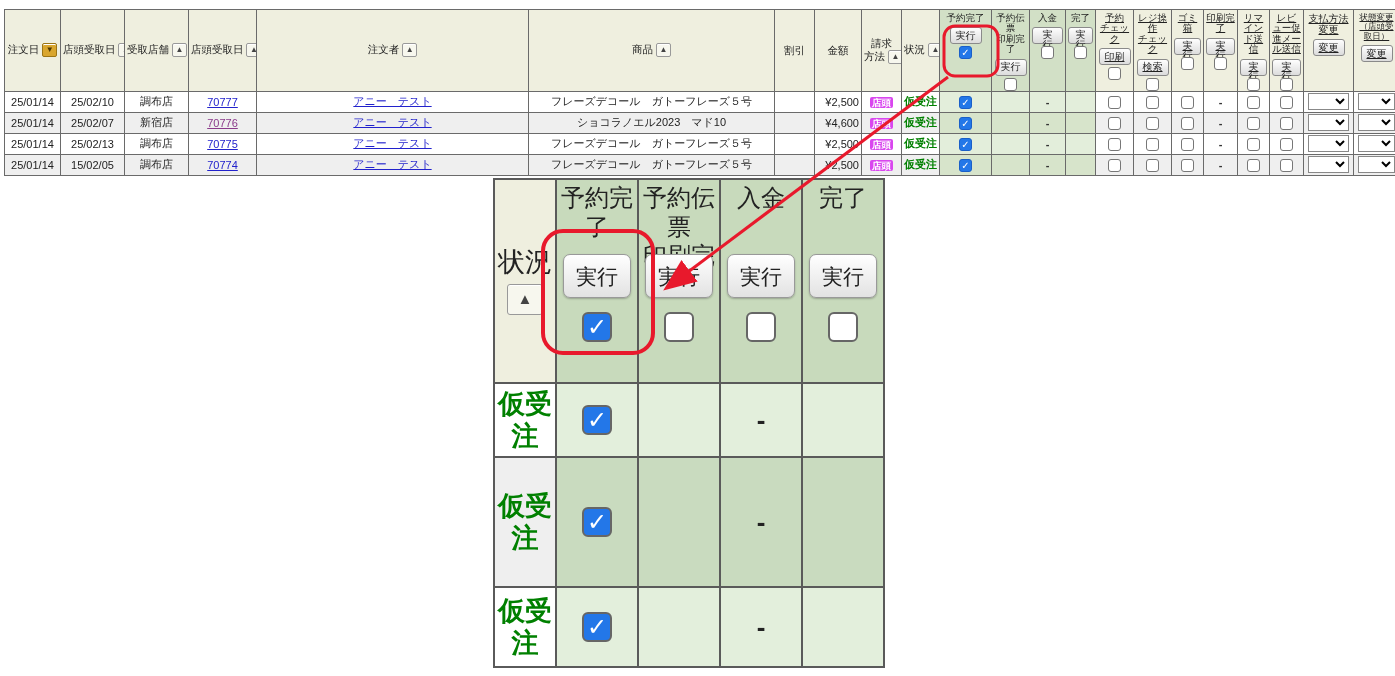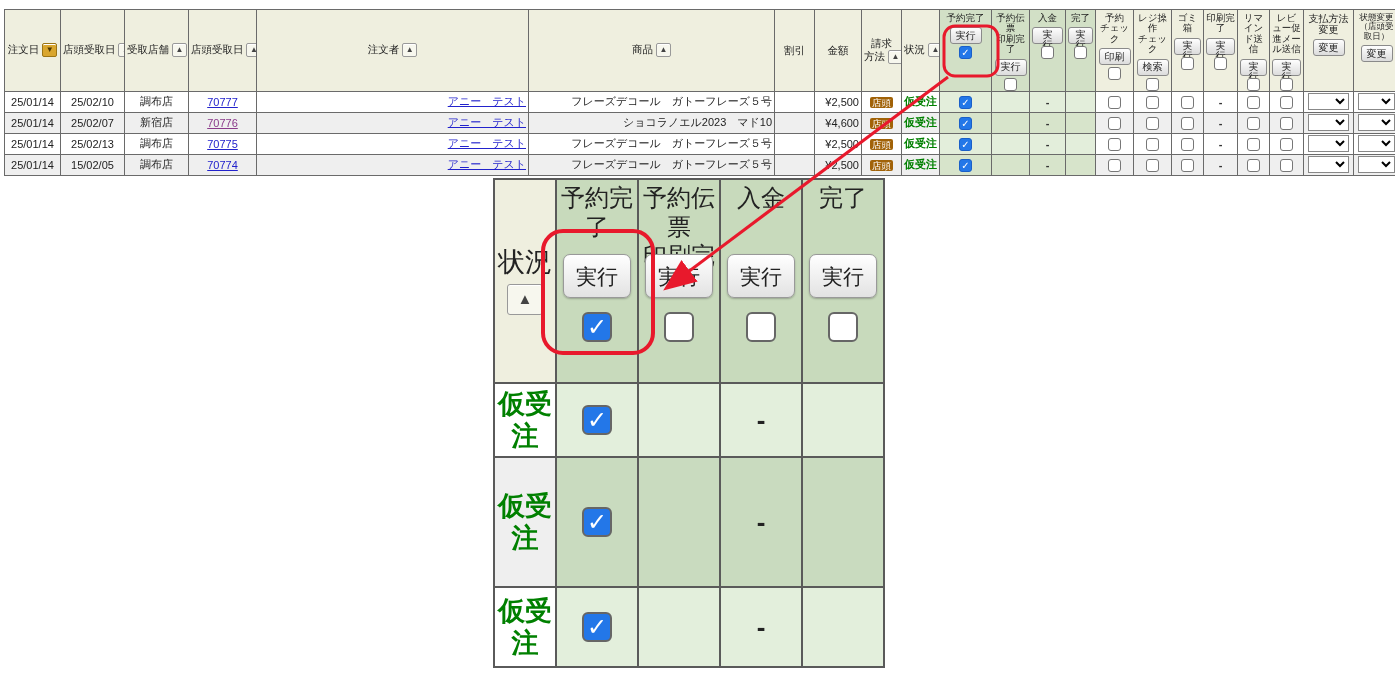--- a/index.html
+++ b/index.html
@@ -7,32 +7,32 @@
        font-family:"Liberation Sans","DejaVu Sans",sans-serif;color:#222;}
 
   
   table.main{position:absolute;left:4px;top:9px;width:1389px;
              border-collapse:collapse;table-layout:fixed;}
   .main th,.main td{border:1px solid #6a6a6a;padding:0 2px;overflow:hidden;box-sizing:border-box;}
   .main thead th{background:#efefdf;height:78px;font-weight:normal;font-size:10.5px;
                  text-align:center;vertical-align:middle;line-height:1.25;}
   .main thead th.grn{background:#d2e0c6;vertical-align:top;padding-top:3px;}
   .main thead th .alab{font-size:9.5px;line-height:1.1;margin-bottom:2px;}
-  .main thead th.actcol{vertical-align:top;padding-top:3px;}
+  .main thead th.actcol{vertical-align:top;padding-top:3px;text-decoration:underline;}
   .main tbody td{height:21px;font-size:11px;background:#fff;}
   .main tbody tr.alt td{background:#efefef;}
   .main tbody td.gcell{background:#e3eedb;}
   .main tbody tr.alt td.gcell{background:#d7e4cb;}
-  .c-center{text-align:center;} .c-left{text-align:right;} .c-right{text-align:right;}
+  .c-center{text-align:center;} .c-left{text-align:center;} .c-right{text-align:right;}
   .nowrap{white-space:nowrap;}
 
   a.lnk{color:#2222cc;text-decoration:underline;}
   a.lnk.visited{color:#8b3a8b;}
-  .badge{display:inline-block;background:#a16207;color:#fff;font-size:9.5px;
-         padding:1px 2px;border-radius:2px;line-height:1;}
+  .badge{display:inline-block;background:#d946ef;color:#fff;font-size:9.5px;
+         padding:1px 2px;border-radius:2px;line-height:1;font-weight:bold;}
   .st{color:#008000;font-weight:bold;}
   .dash{font-weight:bold;color:#333;}
 
   
   .sic{display:inline-block;width:13px;height:12px;font-size:8px;line-height:12px;
        text-align:center;background:#f7f7ee;border:1px solid #999;border-radius:2px;
        color:#444;vertical-align:1px;box-shadow:inset 0 1px 0 #fff;cursor:pointer;}
   .sic.desc{background:#d9a62e;border-color:#9c7514;color:#4d3800;}
 
   

